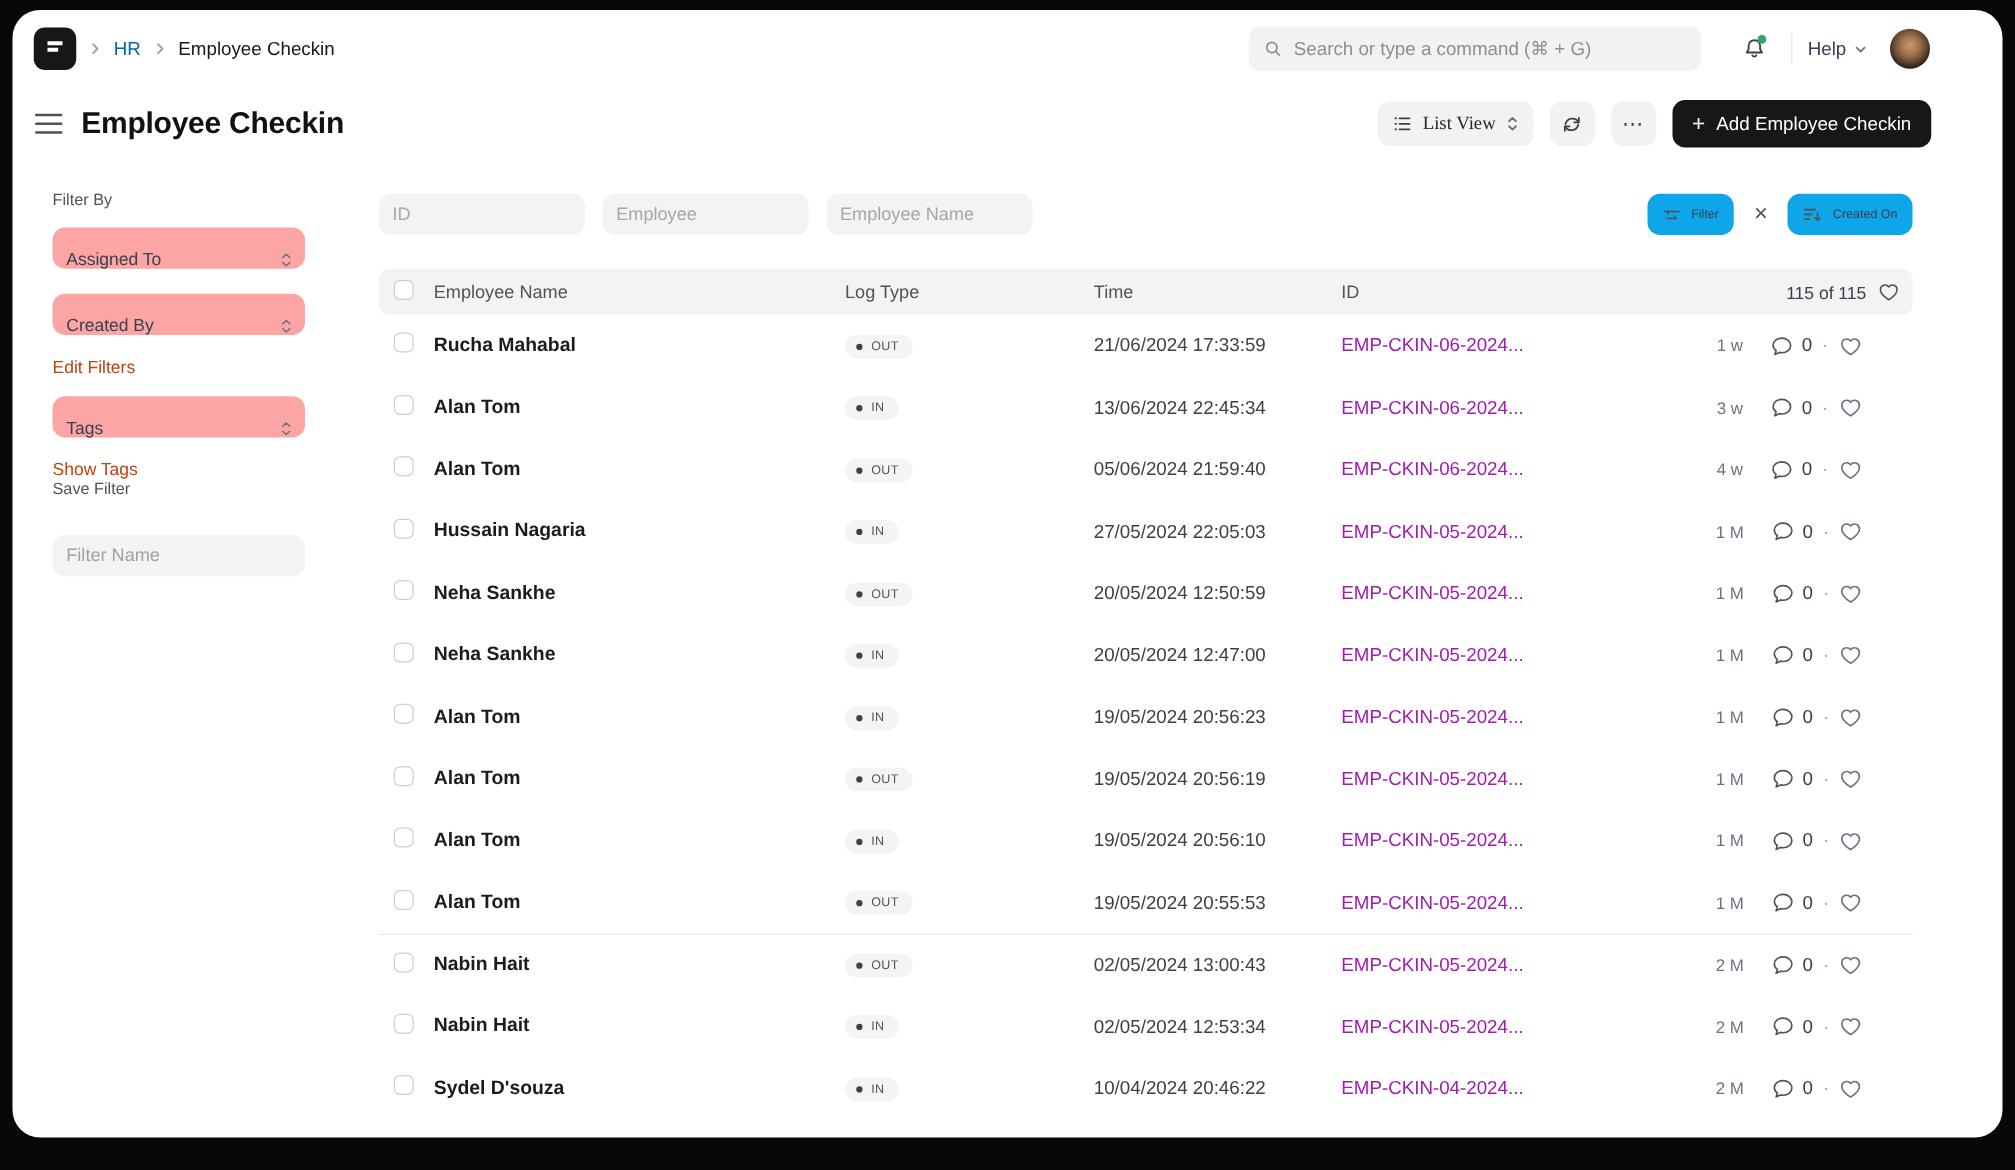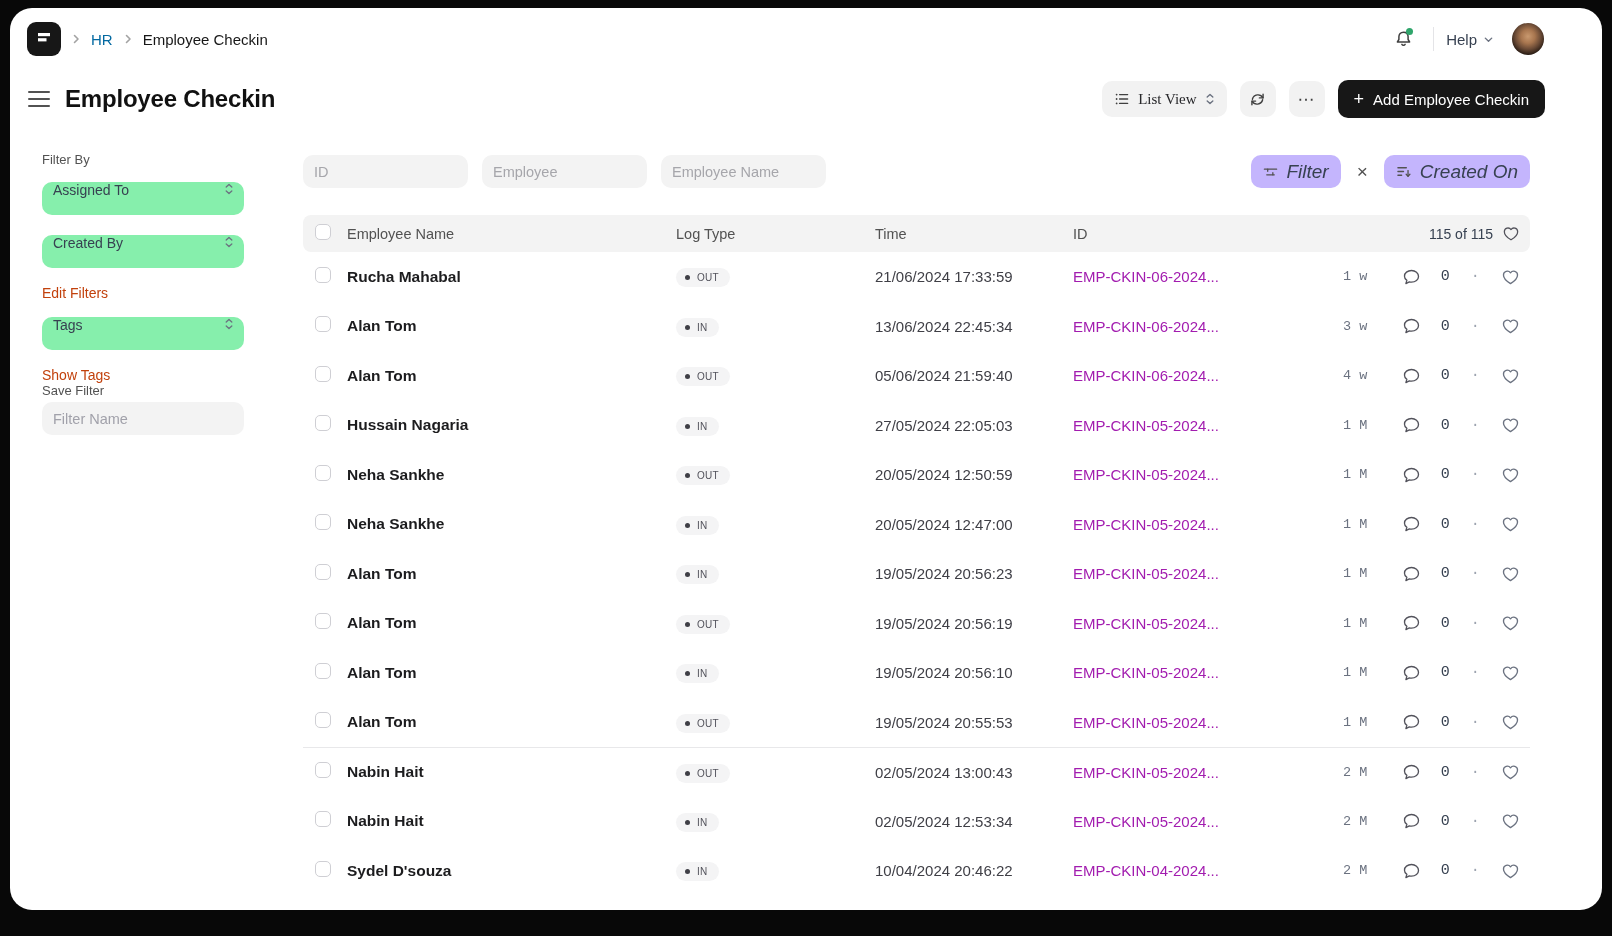--- a/index.html
+++ b/index.html
@@ -32,48 +32,48 @@
   .pillbtn { height:36px; background:#f2f2f2; border:none; border-radius:10px; display:flex; align-items:center; gap:8px; padding:0 12px; font-size:15px; color:#27272a; cursor:pointer; font-family:Liberation Serif, serif; }
   .sqbtn { width:36px; height:36px; background:#f2f2f2; border:none; border-radius:10px; display:flex; align-items:center; justify-content:center; cursor:pointer; color:#404040; }
   .sqbtn.dots { font-size:17px; color:#404040; letter-spacing:1px; }
   .addbtn { height:38px; background:#171717; color:#fff; border:none; border-radius:10px; display:flex; align-items:center; gap:9px; padding:0 16px; font-size:15px; font-weight:500; cursor:pointer; font-family:inherit; }
   .addbtn .plus { font-size:18px; font-weight:400; line-height:1; }
 
   
   .content { display:flex; align-items:flex-start; }
   .sidebar { width:280px; flex:none; padding:24px 0 0 32px; }
   .side-label { font-size:13px; color:#525252; }
-  .side-select { width:202px; height:33px; background:#86efac; border:none; border-radius:10px; display:flex; align-items:flex-start; justify-content:space-between; padding:0 10px 0 11px; font-size:14px; color:#374151; cursor:pointer; font-family:inherit; }
+  .side-select { width:202px; height:33px; background:#fca5a5; border:none; border-radius:10px; display:flex; align-items:flex-end; justify-content:space-between; padding:0 10px 0 11px; font-size:14px; color:#374151; cursor:pointer; font-family:inherit; }
   .side-link { display:block; font-size:14px; color:#c2410c; background:none; border:none; padding:0; cursor:pointer; font-family:inherit; }
   .side-input { width:202px; height:33px; background:#f3f3f3; border:none; border-radius:10px; padding:0 11px; font-size:14.5px; color:#333; outline:none; font-family:inherit; }
   .side-input::placeholder { color:#a1a1aa; }
-  .mt15{margin-top:15px;} .mt20{margin-top:20px;} .mt17{margin-top:17px;} .mt16{margin-top:16px;} .mt40{} .mt14{margin-top:4px;}
+  .mt15{margin-top:15px;} .mt20{margin-top:20px;} .mt17{margin-top:17px;} .mt16{margin-top:16px;} .mt40{} .mt14{margin-top:30px;}
 
   .main { flex:1; padding:0 72px 0 13px; }
   .filterbar { display:flex; align-items:center; margin-top:27px; }
   .flt-input { width:165px; height:33px; background:#f3f3f3; border:none; border-radius:10px; padding:0 11px; font-size:14.5px; outline:none; margin-right:14px; color:#333; font-family:inherit; }
   .flt-input::placeholder { color:#a6a6ab; }
   .fb-spacer { flex:1; }
-  .chipbtn { height:33px; background:#c4b5fd; border:none; border-radius:10px; display:flex; align-items:center; gap:8px; padding:0 12px; font-size:19px; color:#374151; cursor:pointer; font-family:inherit;font-style:italic; }
+  .chipbtn { height:33px; background:#0ea5e9; border:none; border-radius:10px; display:flex; align-items:center; gap:8px; padding:0 12px; font-size:10px; color:#374151; cursor:pointer; font-family:inherit; }
   .xbtn { background:none; border:none; font-size:19px; color:#525252; cursor:pointer; margin:0 10px; line-height:1; padding:2px 6px; }
 
   
   .grid { display:grid; grid-template-columns:44px 329px 199px 198px 270px 1fr; align-items:center; }
   .thead { margin-top:27px; height:37px; background:#f3f3f3; border-radius:8px; font-size:14.5px; color:#525252; }
   .th-meta { display:flex; align-items:center; justify-content:flex-end; gap:9px; padding-right:10px; font-size:14px; color:#374151; }
   .checkbox { width:16px; height:16px; border:1.5px solid #cfcfd4; border-radius:5px; background:#fff; display:inline-block; margin-left:12px; cursor:pointer; }
   .trow { height:49.5px; }
   .trow.page-sep { border-top:1px solid #e8e8ea; }
   .cell-name { font-size:15.5px; font-weight:700; color:#1c1c1e; }
   .badge { display:inline-flex; align-items:center; gap:7px; background:#f4f4f5; border-radius:999px; padding:4px 11px 4px 9px; }
   .badge .dot { width:5px; height:5px; border-radius:50%; background:#3f3f46; }
   .badge .lbl { font-size:10px; color:#52525b; letter-spacing:0.3px;text-align:right; }
   .cell-time { font-size:15px; color:#3f3f46; }
   .cell-id { font-size:15px; color:#a21caf; }
-  .cell-meta { display:flex; align-items:center; justify-content:space-between; padding-right:10px;font-family:Liberation Mono, monospace; }
+  .cell-meta { display:flex; align-items:center; justify-content:center; padding-right:10px; }
   .age { font-size:13.5px; color:#6b7280; margin-right:22px; }
   .comment { display:flex; align-items:center; cursor:pointer; background:none; border:none; padding:0; }
   .ccount { font-size:15px; color:#374151; margin-left:6px; }
   .middot { color:#9ca3af; margin:0 8px; font-size:15px; }
   .like { display:flex; align-items:center; cursor:pointer; background:none; border:none; padding:0; }
 </style>
 </head>
 <body>
 
 <div class="app-card">
@@ -94,20 +94,27 @@
     <a class="crumb">HR</a>
     <span class="crumb-sep">
       <svg width="12" height="12" viewBox="0 0 12 12" fill="none" stroke="#a3a3a3" stroke-width="1.6" stroke-linecap="round" stroke-linejoin="round">
           <path d="M4.5 2.5 8 6l-3.5 3.5"></path>
         </svg>
     </span>
     <a class="crumb current">Employee Checkin</a>
 
     <div class="nav-spacer"></div>
 
+    <div class="searchbox">
+      <svg width="16" height="16" viewBox="0 0 16 16" fill="none" stroke="#8e8e93" stroke-width="1.5" stroke-linecap="round">
+        <circle cx="7" cy="7" r="4.4"></circle>
+          <path d="M10.4 10.4 13.6 13.6"></path>
+      </svg>
+      <input type="text" placeholder="Search or type a command (⌘ + G)" style="">
+    </div>
 
     <button class="iconbtn bell-wrap">
       <svg width="19" height="20" viewBox="0 0 19 20" fill="none" stroke="#404040" stroke-width="1.5" stroke-linecap="round" stroke-linejoin="round">
         <path d="M9.5 3.2c-2.9 0-4.6 2.1-4.6 4.6v2.7L3.4 13h12.2l-1.5-2.5V7.8c0-2.5-1.7-4.6-4.6-4.6Z"></path>
         <path d="M7.9 15.3a1.8 1.8 0 0 0 3.2 0"></path>
       </svg>
       <span class="green-dot" style="background: rgb(47, 165, 107);"></span>
     </button>
 
     <div class="nav-divider"></div>

